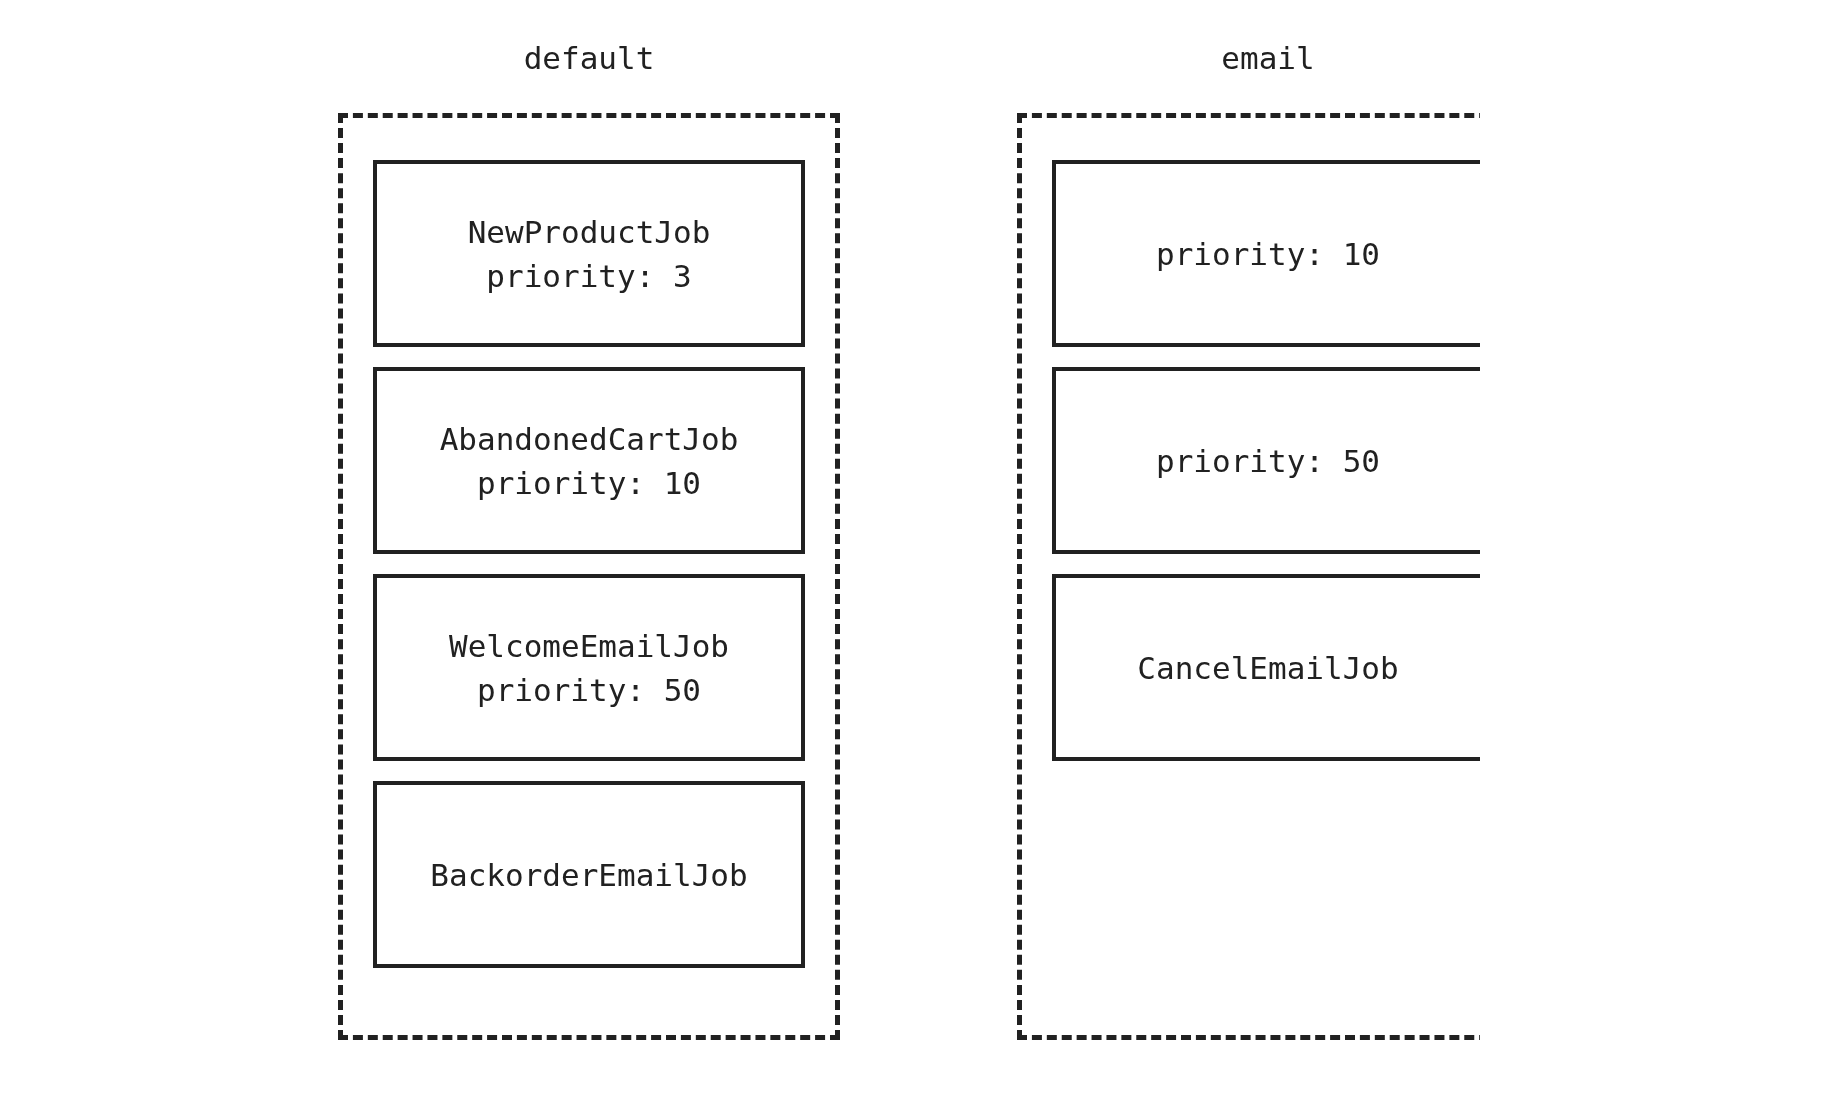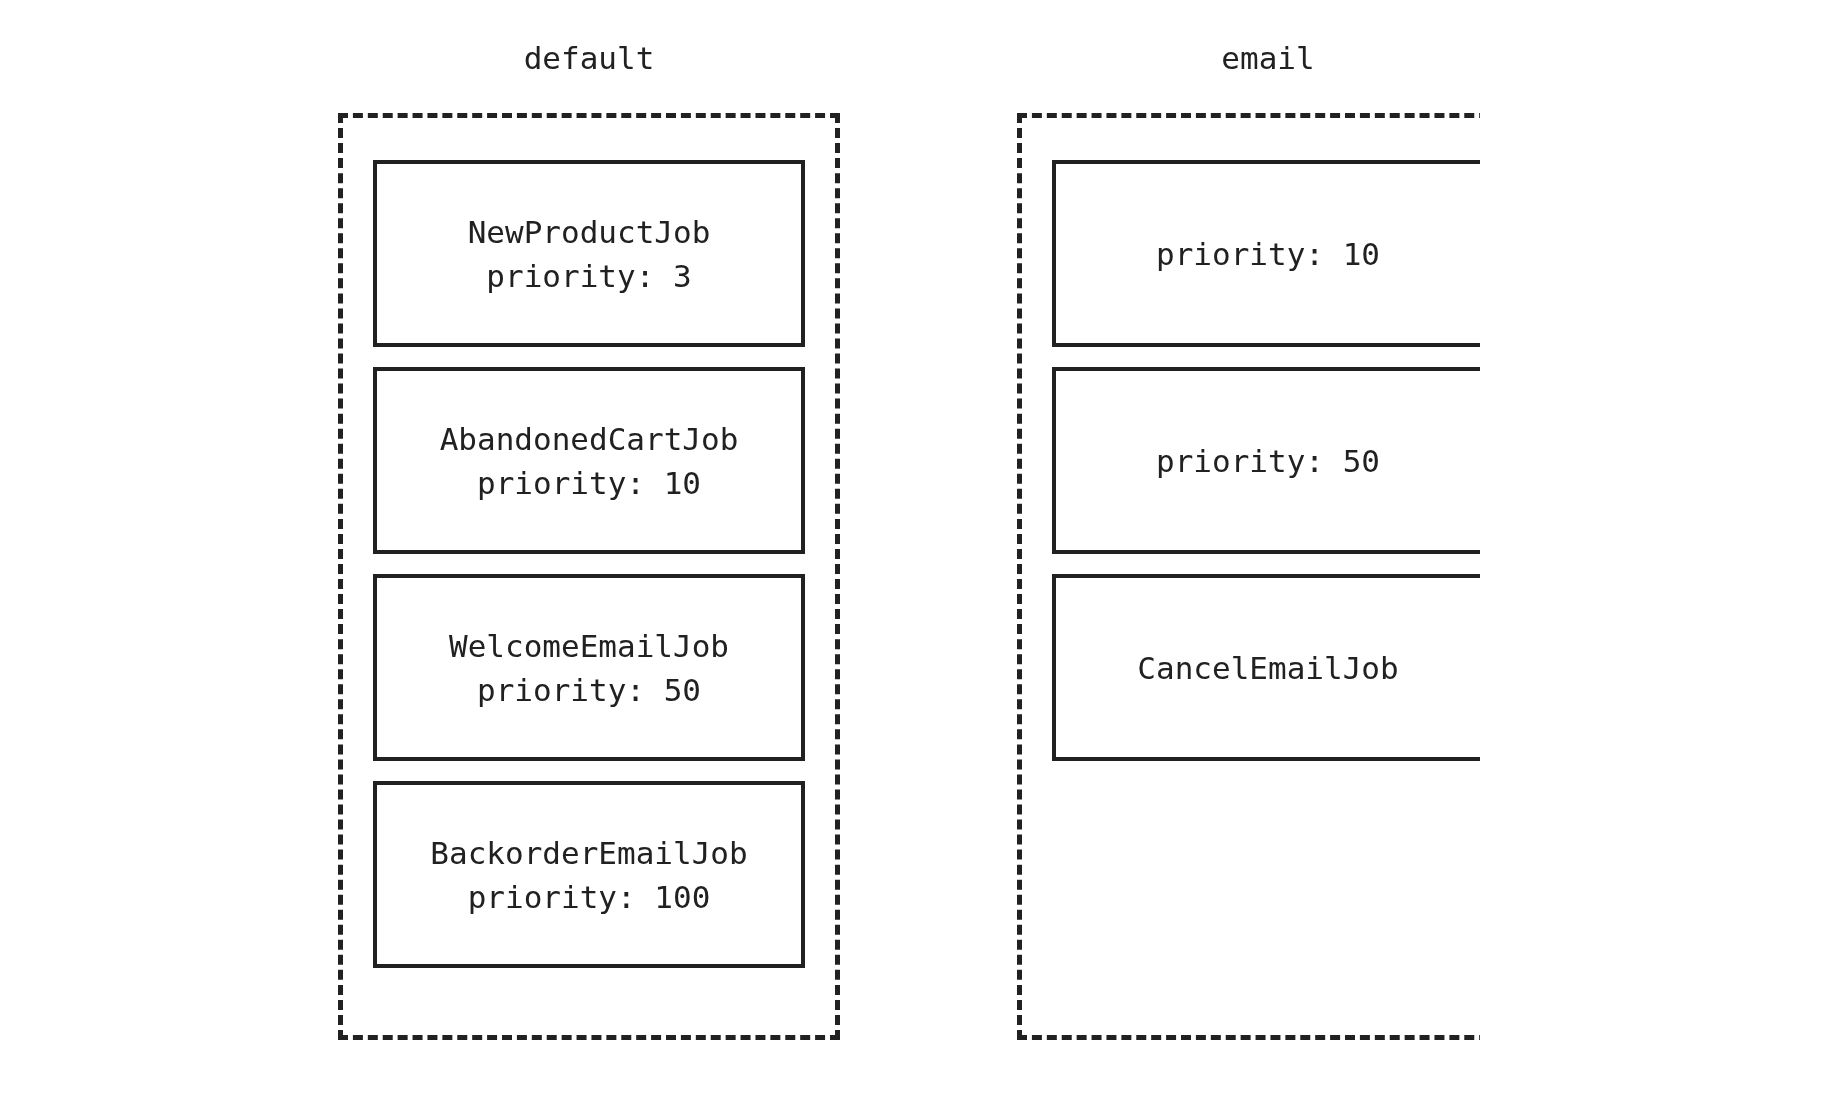--- a/index.html
+++ b/index.html
@@ -80,21 +80,20 @@
       <div class="job">
         <div class="job-name">AbandonedCartJob</div>
         <div class="job-priority">priority: 10</div>
       </div>
       <div class="job">
         <div class="job-name">WelcomeEmailJob</div>
         <div class="job-priority">priority: 50</div>
       </div>
       <div class="job">
         <div class="job-name">BackorderEmailJob</div>
-        <div class="job-priority">priority: 100</div>
       </div>
     </div>
   </section>
 
   <section class="queue queue-email">
     <h2 class="queue-title">email</h2>
     <div class="queue-box">
       <div class="job">
         <div class="job-priority">priority: 10</div>
       </div>

